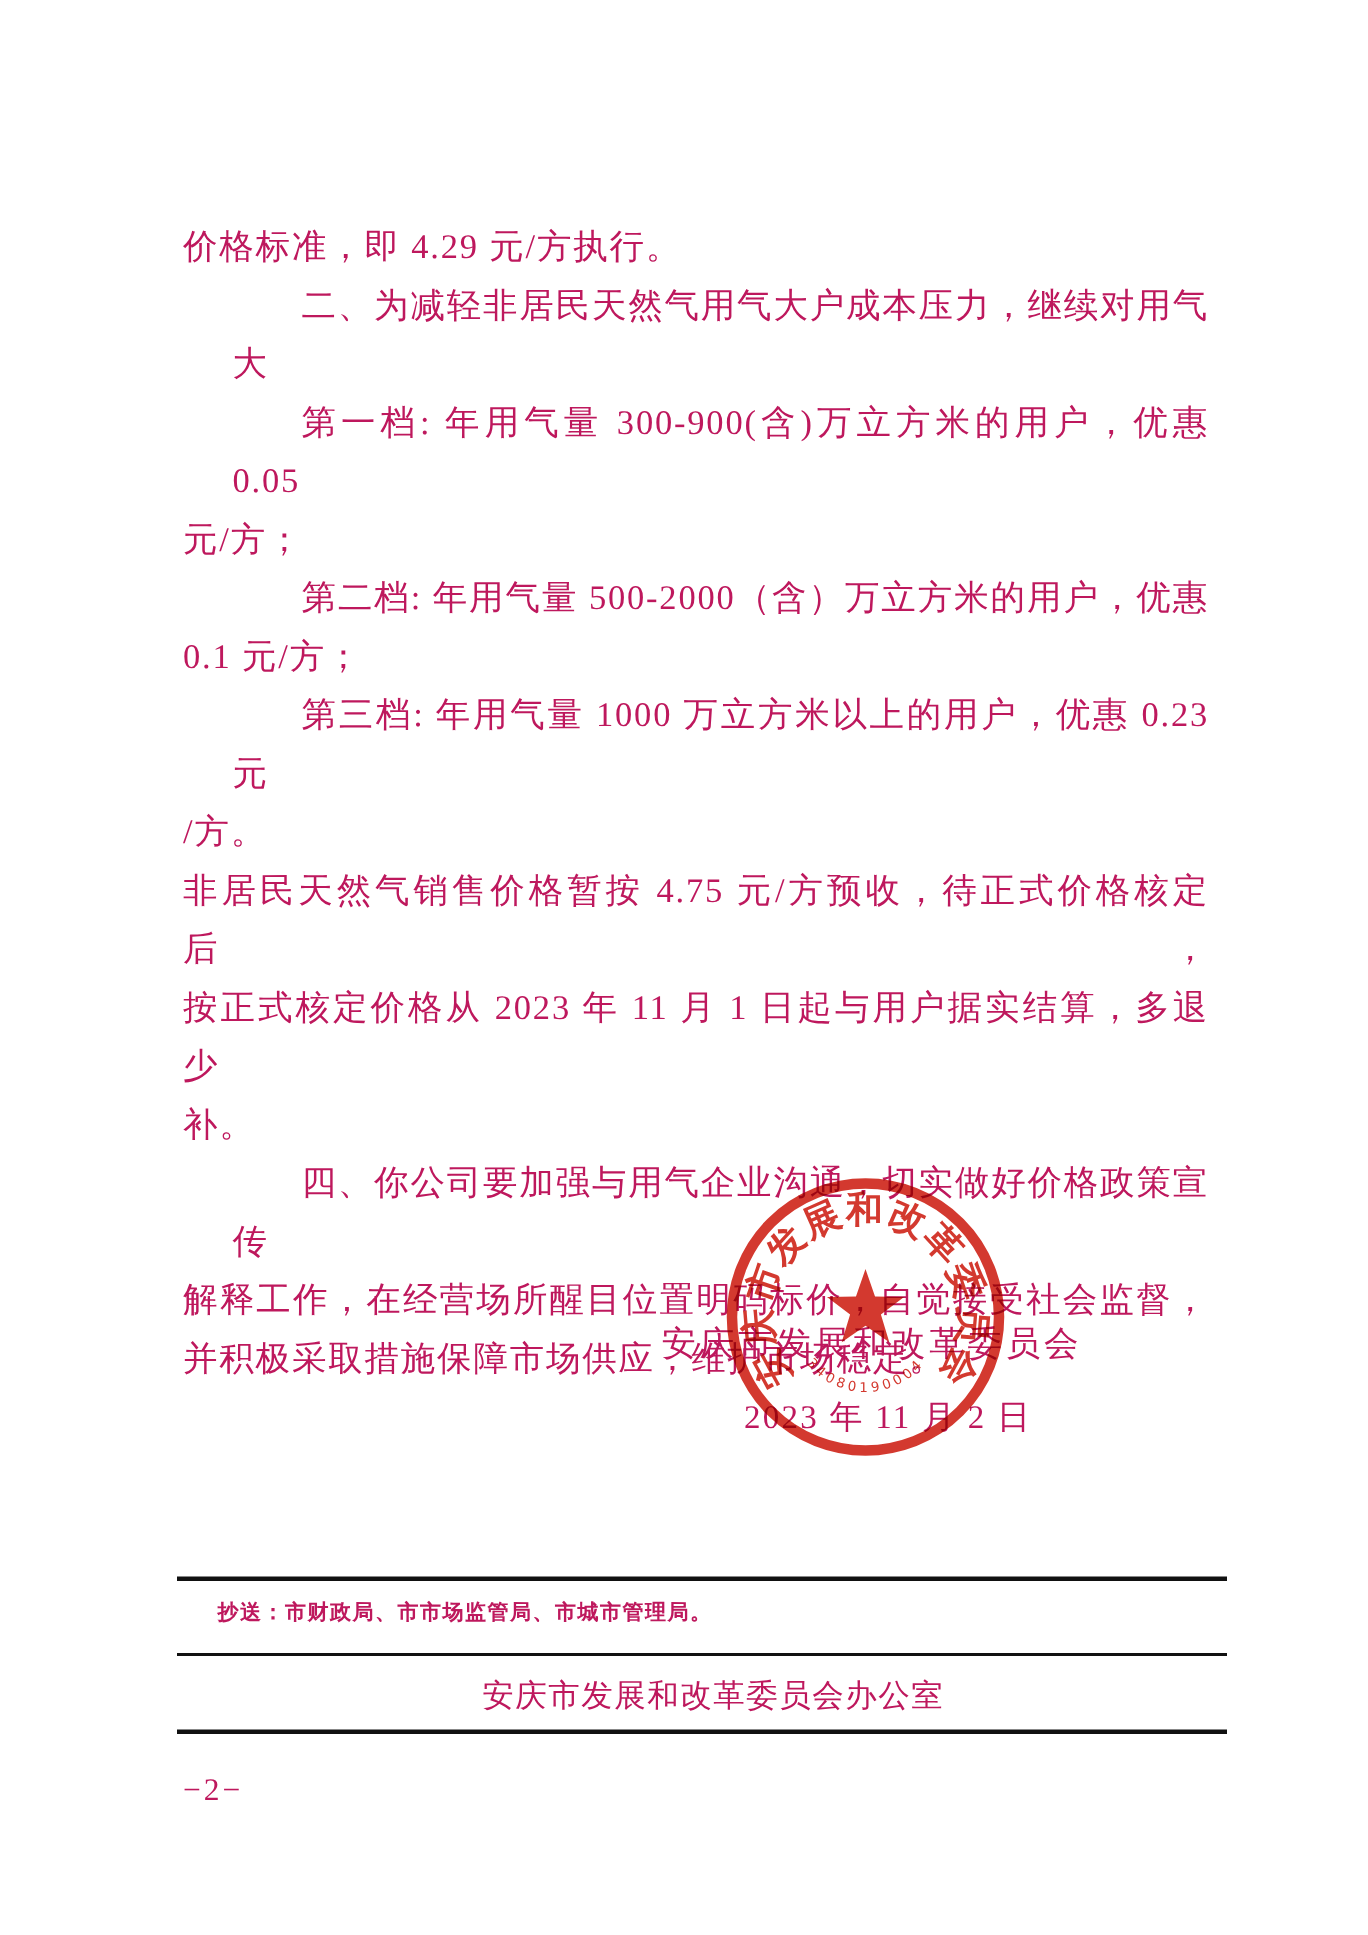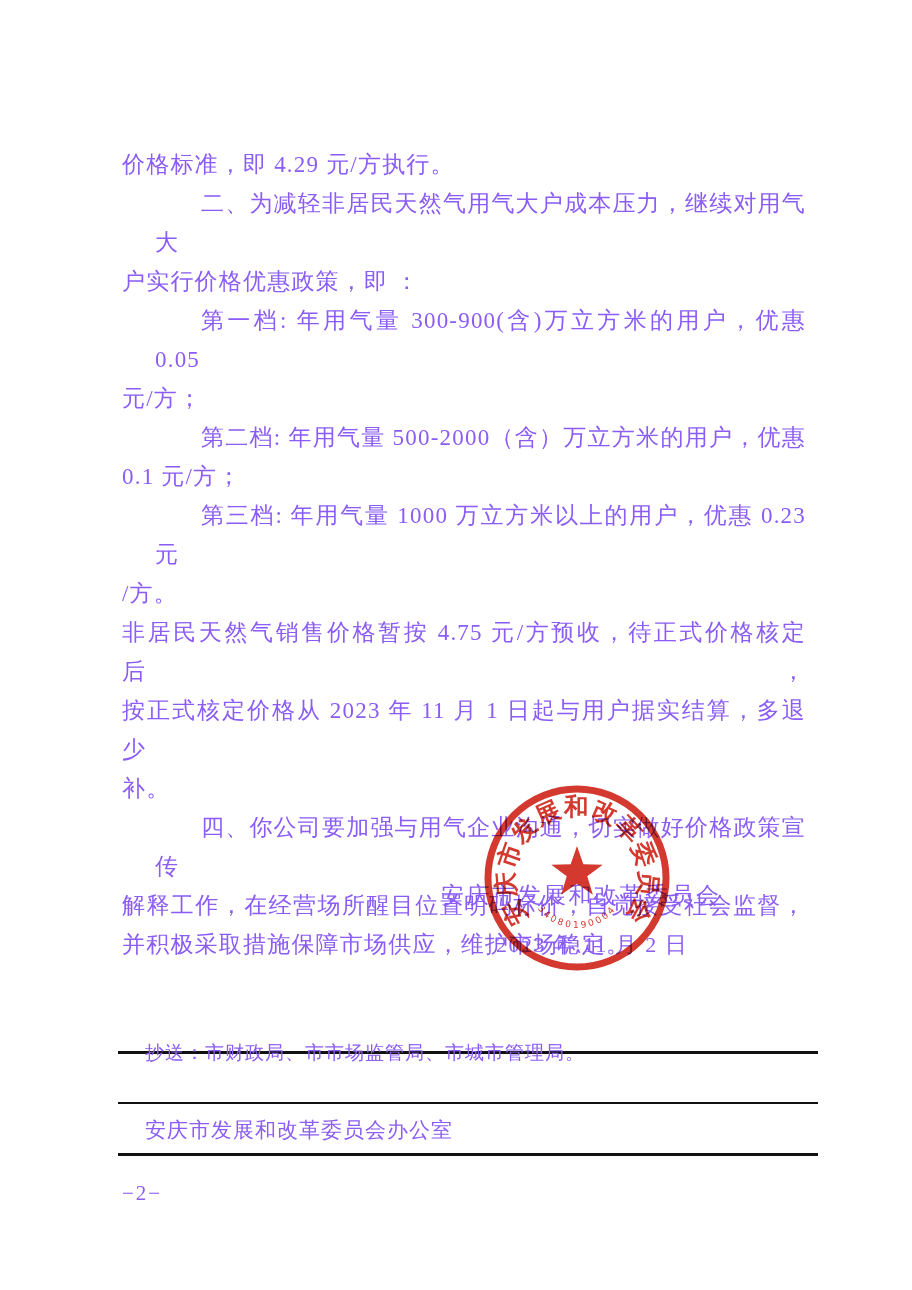--- a/index.html
+++ b/index.html
@@ -1,21 +1,21 @@
 <!DOCTYPE html>
 <html><head>
 <meta charset="utf-8">
 <style>
   html,body{margin:0;padding:0;background:#ffffff;}
   .page{
     position:relative;
     width:912px;height:1290px;
     background:#ffffff;
     font-family:"Liberation Serif","DejaVu Serif",serif;
-    color:#8b5cf6;
+    color:#be185d;
     overflow:hidden;
   }
   
   .doc-body{
     position:absolute;left:122px;top:145px;width:684px;
     font-size:23px;line-height:39px;letter-spacing:1.2px;
   }
   .doc-body .line{white-space:nowrap;}
   .doc-body .line.fill{white-space:normal;text-align:justify;text-align-last:justify;}
   .doc-body .line.indent{padding-left:46px;}
@@ -33,42 +33,41 @@
   .seal{
     position:absolute;left:482px;top:783px;width:190px;height:190px;
     opacity:0.9;mix-blend-mode:multiply;pointer-events:none;
   }
   
   .rule{position:absolute;left:118px;width:700px;background:#111;}
   .rule-top{top:1051px;height:3px;}
   .rule-mid{top:1102px;height:2px;}
   .rule-bottom{top:1153px;height:3px;}
   .cc-line{
-    position:absolute;left:145px;top:1040px;width:661px;
-    font-size:19px;letter-spacing:1px;white-space:nowrap;
+    position:absolute;left:145px;top:1066px;width:661px;
+    font-size:14px;letter-spacing:1px;white-space:nowrap;font-weight:bold;
   }
   .issuer-row{
     position:absolute;left:145px;top:1116px;width:661px;
-    display:flex;justify-content:space-between;align-items:baseline;
+    display:flex;justify-content:center;align-items:baseline;
     font-size:21px;letter-spacing:1px;white-space:nowrap;
   }
   .page-number{
     position:absolute;left:122px;top:1181px;
     font-size:21px;letter-spacing:2px;
   }
 </style>
 </head>
 <body>
 
 <div class="page">
 
   <main class="doc-body">
     <div class="line">价格标准，即 4.29 元/方执行。</div>
     <div class="line indent fill">二、为减轻非居民天然气用气大户成本压力，继续对用气大</div>
-    <div class="line">户实行价格优惠政策，即 ：</div>
     <div class="line indent fill">第一档: 年用气量 300-900(含)万立方米的用户，优惠 0.05</div>
     <div class="line">元/方；</div>
     <div class="line indent fill">第二档: 年用气量 500-2000（含）万立方米的用户，优惠</div>
     <div class="line">0.1 元/方；</div>
     <div class="line indent fill">第三档: 年用气量 1000 万立方米以上的用户，优惠 0.23 元</div>
     <div class="line">/方。</div>
     <div class="line fill">非居民天然气销售价格暂按 4.75 元/方预收，待正式价格核定后，</div>
     <div class="line fill">按正式核定价格从 2023 年 11 月 1 日起与用户据实结算，多退少</div>
     <div class="line">补。</div>
     <div class="line indent fill">四、你公司要加强与用气企业沟通，切实做好价格政策宣传</div>

